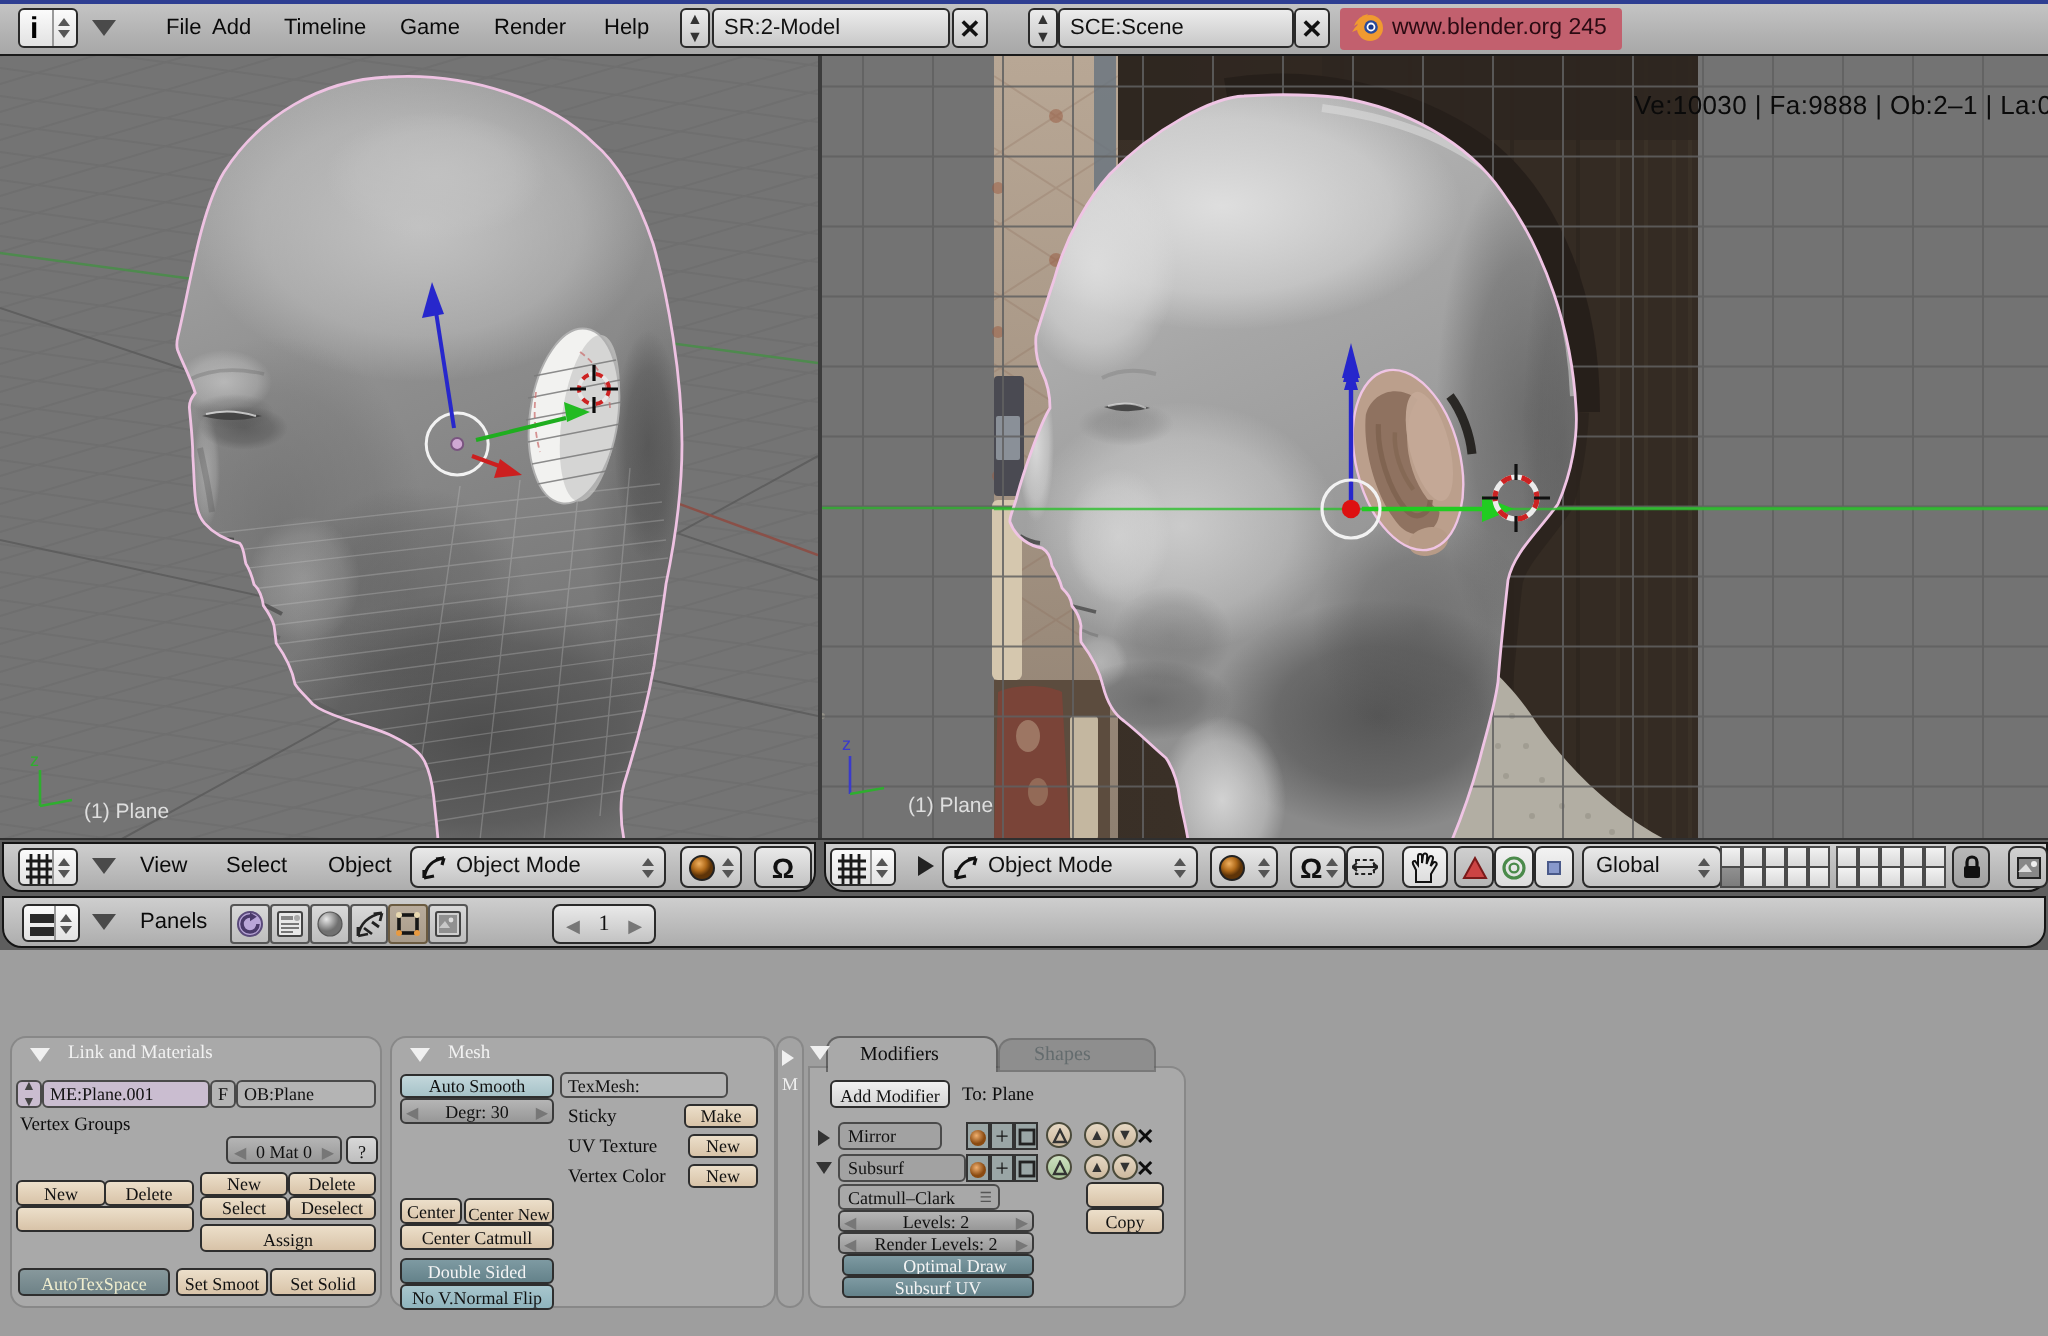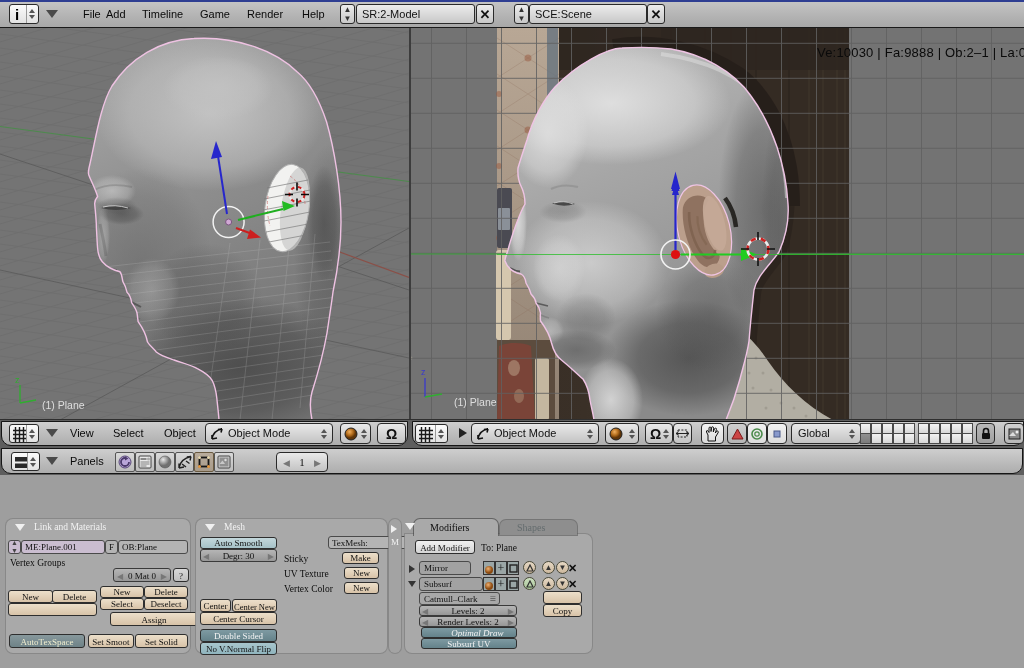--- a/index.html
+++ b/index.html
@@ -354,20 +354,31 @@
     <span style="position:absolute;left:5px;top:3px;">SR:2-Model</span>
   </div>
   <div class="combo cc" style="left:476px;top:4px;width:18px;height:20px;font-weight:bold;font-size:13px;">✕</div>
   <div class="combo cc" style="left:514px;top:4px;width:15px;height:20px;">
     <span style="font-size:8px;color:#333;">▲<br>▼</span>
   </div>
   <div class="combo" style="left:529px;top:4px;width:118px;height:20px;">
     <span style="position:absolute;left:5px;top:3px;">SCE:Scene</span>
   </div>
   <div class="combo cc" style="left:647px;top:4px;width:18px;height:20px;font-weight:bold;font-size:13px;">✕</div>
+  <div class="abs" style="left:670px;top:4px;width:141px;height:21px;background:#c2606e;border-radius:2px;">
+    <svg width="20" height="20" style="position:absolute;left:4px;top:0px;" viewBox="0 0 20 20">
+      <path d="M3,9 Q5,4 10,3 L8,6 Z" fill="#f09a30"></path>
+      <circle cx="11" cy="10" r="6.5" fill="#f09a30"></circle>
+      <circle cx="11.5" cy="9.5" r="3.4" fill="#2a4a9a"></circle>
+      <circle cx="11.5" cy="9.5" r="2.2" fill="#ffffff"></circle>
+      <circle cx="11.5" cy="9.5" r="1.3" fill="#1a3a8a"></circle>
+      <path d="M2,12 Q4,8 9,7 L7,10 Z" fill="#f09a30"></path>
+    </svg>
+    <span style="position:absolute;left:26px;top:4px;font-size:11.5px;color:#2a0a12;">www.blender.org 245</span>
+  </div>
   <span class="mtxt" style="left:817px;top:7px;font-size:13px;letter-spacing:0.2px;margin-top:38px;">Ve:10030 | Fa:9888 | Ob:2–1 | La:0</span>
 
   <div class="abs" style="left:0;top:420px;width:1024px;height:55px;background:#5e5e5e;"></div>
 
   <div class="hdr" style="left:1px;top:421px;width:407px;height:25px;"></div>
   <div class="ibox" style="left:9px;top:424px;width:30px;height:19px;">
     <svg width="16" height="15" viewBox="0 0 16 15" style="position:absolute;left:2px;top:2px;">
       <g stroke="#1a1a1a" stroke-width="1.4">
         <path d="M1,3.5H15 M1,7.5H15 M1,11.5H15 M3.5,0V15 M7.5,0V15 M11.5,0V15"></path>
       </g>
@@ -610,21 +621,21 @@
       </div>
       <div class="btn" style="left:138px;top:67px;width:44px;height:12px;">
         <span style="position:absolute;left:0;right:0;top:0px;">Delete</span>
       </div>
       <div class="btn" style="left:94px;top:79px;width:44px;height:12px;">
         <span style="position:absolute;left:0;right:0;top:0px;">Select</span>
       </div>
       <div class="btn" style="left:138px;top:79px;width:44px;height:12px;">
         <span style="position:absolute;left:0;right:0;top:0px;">Deselect</span>
       </div>
-      <div class="btn" style="left:104px;top:93px;width:88px;height:14px;">
+      <div class="btn" style="left:94px;top:93px;width:88px;height:14px;">
         <span style="position:absolute;left:0;right:0;top:2px;">Assign</span>
       </div>
       <div class="ton" style="left:3px;top:115px;width:76px;height:14px;background:linear-gradient(#87989c,#6e8287);color:#f0eecf;">
         <span style="position:absolute;left:0;right:0;top:2px;">AutoTexSpace</span>
       </div>
       <div class="btn" style="left:82px;top:115px;width:46px;height:14px;padding-left:44px;">
         <span style="position:absolute;left:0;right:0;top:2px;">Set Smoot</span>
       </div>
       <div class="btn" style="left:129px;top:115px;width:53px;height:14px;">
         <span style="position:absolute;left:0;right:0;top:2px;">Set Solid</span>
@@ -635,21 +646,21 @@
       <div class="ptri"></div>
       <div class="phdr" style="left:28px;top:3px;">Mesh</div>
       <div class="tlt" style="left:4px;top:18px;width:77px;height:12px;">
         <span style="position:absolute;left:0;right:0;top:0px;">Auto Smooth</span>
       </div>
       <div class="sld" style="left:4px;top:30px;width:77px;height:13px;">
         <span style="position:absolute;left:2px;top:2px;font-size:8px;color:#777;">◀</span>
         <span style="position:absolute;left:0;right:0;top:1px;">Degr: 30</span>
         <span style="position:absolute;right:2px;top:2px;font-size:8px;color:#777;">▶</span>
       </div>
-      <div class="fld" style="left:84px;top:17px;width:84px;height:13px;margin-left:48px;">
+      <div class="fld" style="left:84px;top:17px;width:84px;height:13px;">
         <span style="position:absolute;left:3px;top:1px;">TexMesh:</span>
       </div>
       <div class="lbl" style="left:88px;top:35px;">Sticky</div>
       <div class="btn" style="left:146px;top:33px;width:37px;height:12px;">
         <span style="position:absolute;left:0;right:0;top:0px;">Make</span>
       </div>
       <div class="lbl" style="left:88px;top:50px;">UV Texture</div>
       <div class="btn" style="left:148px;top:48px;width:35px;height:12px;">
         <span style="position:absolute;left:0;right:0;top:0px;">New</span>
       </div>
@@ -657,21 +668,21 @@
       <div class="btn" style="left:148px;top:63px;width:35px;height:12px;">
         <span style="position:absolute;left:0;right:0;top:0px;">New</span>
       </div>
       <div class="btn" style="left:4px;top:80px;width:31px;height:13px;">
         <span style="position:absolute;left:0;right:0;top:1px;">Center</span>
       </div>
       <div class="btn" style="left:36px;top:80px;width:45px;height:13px;font-size:8.5px;">
         <span style="position:absolute;left:0;right:0;top:2px;">Center New</span>
       </div>
       <div class="btn" style="left:4px;top:93px;width:77px;height:13px;">
-        <span style="position:absolute;left:0;right:0;top:1px;">Center Cursor</span>
+        <span style="position:absolute;left:0;right:0;top:1px;">Center Catmull</span>
       </div>
       <div class="ton" style="left:4px;top:110px;width:77px;height:13px;">
         <span style="position:absolute;left:0;right:0;top:1px;">Double Sided</span>
       </div>
       <div class="tlt" style="left:4px;top:123px;width:77px;height:13px;background:linear-gradient(#a8c6cd,#8fb4bd);">
         <span style="position:absolute;left:0;right:0;top:1px;">No V.Normal Flip</span>
       </div>
     </div>
 
     <div class="panel" style="left:389px;top:44px;width:12px;height:134px;background:#a3a3a3;">
@@ -751,21 +762,21 @@
         <span style="position:absolute;left:2px;top:1px;font-size:8px;color:#777;">◀</span>
         <span style="position:absolute;left:0;right:0;top:0px;font-size:9px;">Levels: 2</span>
         <span style="position:absolute;right:2px;top:1px;font-size:8px;color:#777;">▶</span>
       </div>
       <div class="sld" style="left:14px;top:97px;width:98px;height:11px;">
         <span style="position:absolute;left:2px;top:1px;font-size:8px;color:#777;">◀</span>
         <span style="position:absolute;left:0;right:0;top:0px;font-size:9px;">Render Levels: 2</span>
         <span style="position:absolute;right:2px;top:1px;font-size:8px;color:#777;">▶</span>
       </div>
       <div class="ton" style="left:16px;top:108px;width:96px;height:11px;">
-        <span style="position:absolute;left:17px;right:0;top:0px;font-size:9px;font-style:italic;">Optimal Draw</span>
+        <span style="position:absolute;left:17px;right:0;top:0px;font-size:9px;">Optimal Draw</span>
       </div>
       <div class="ton" style="left:16px;top:119px;width:96px;height:11px;">
         <span style="position:absolute;left:0;right:0;top:0px;font-size:9px;">Subsurf UV</span>
       </div>
       <div class="btn" style="left:138px;top:72px;width:39px;height:13px;">
         <span style="position:absolute;left:0;right:0;top:1px;margin-left:48px;">Apply</span>
       </div>
       <div class="btn" style="left:138px;top:85px;width:39px;height:13px;">
         <span style="position:absolute;left:0;right:0;top:1px;">Copy</span>
       </div>

